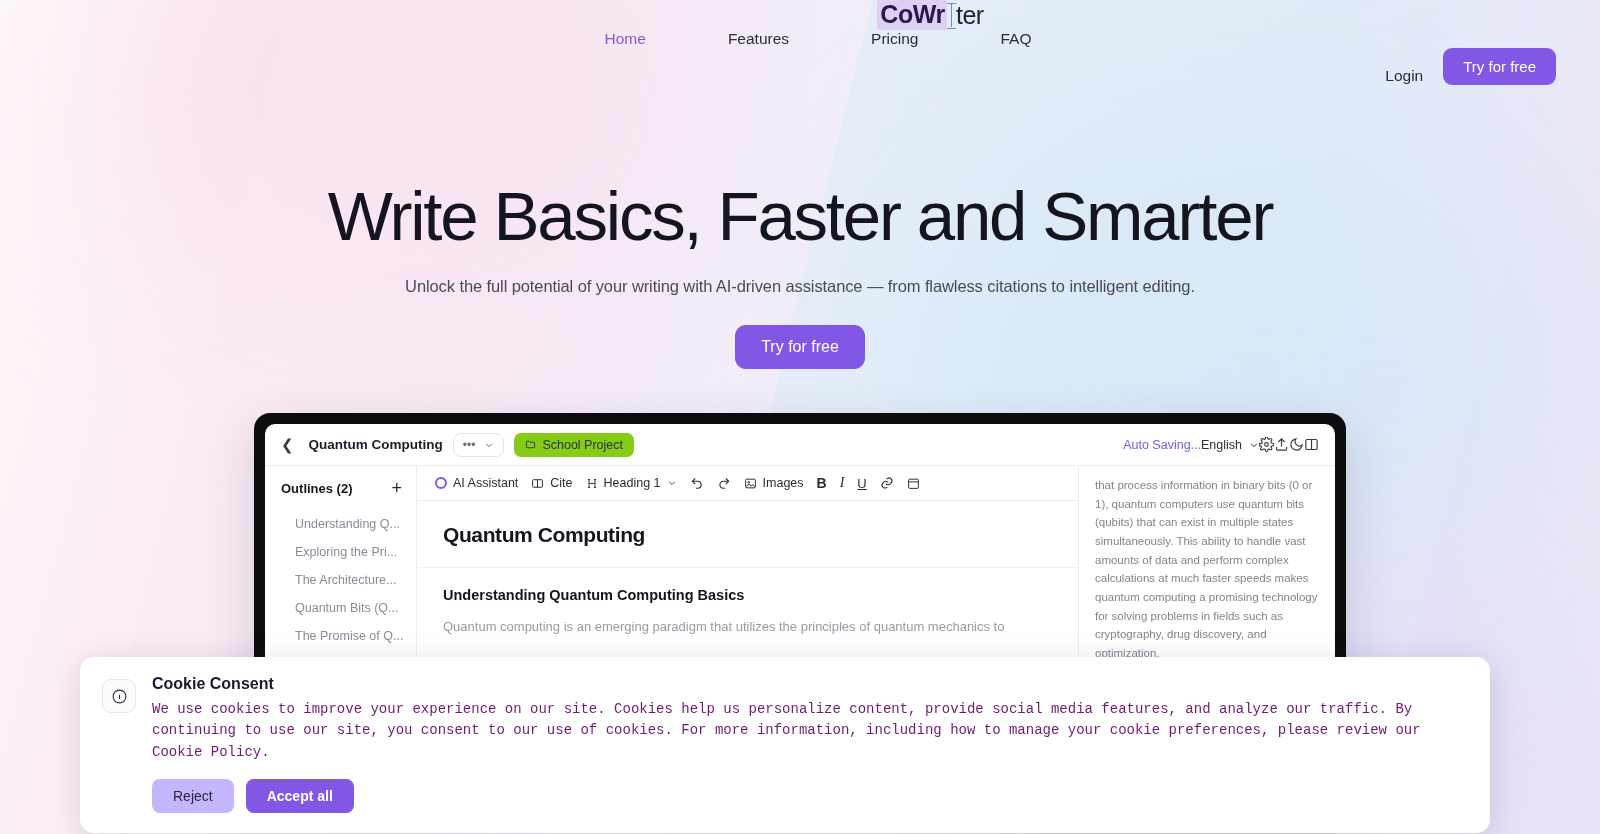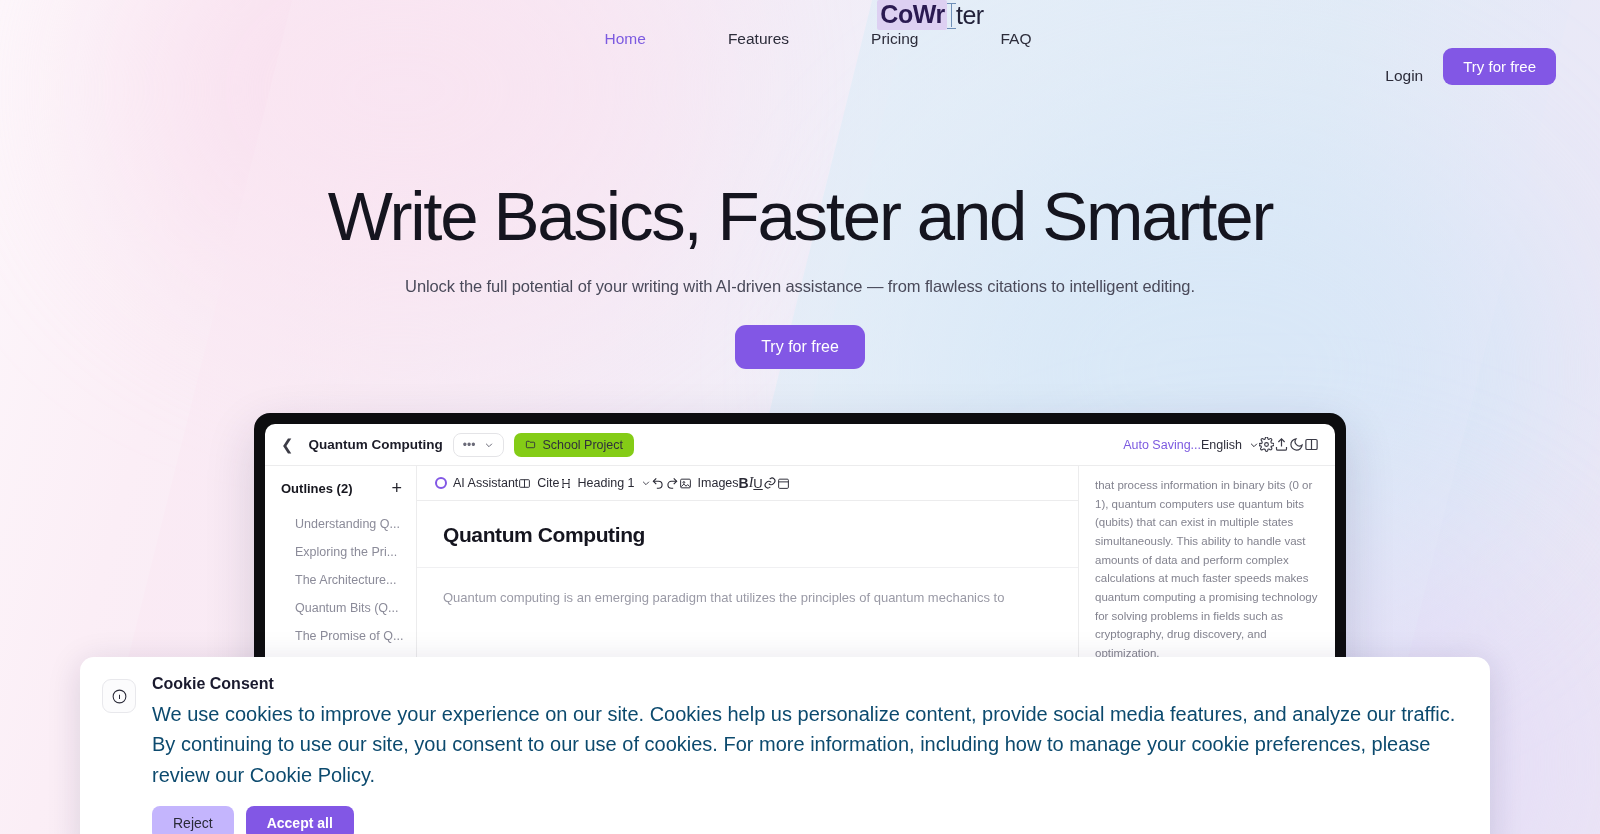--- a/index.html
+++ b/index.html
@@ -256,21 +256,21 @@
   .side-item {
     font-size: 12.5px; color: #8b8b99;
     padding: 7px 10px 7px 30px;
     white-space: nowrap; overflow: hidden; text-overflow: ellipsis;
     cursor: pointer;
   }
 
   .mock-main { flex: 1 1 auto; min-width: 0; border-right: 1px solid #ececed; }
   .editor-toolbar {
     height: 35px;
-    display: flex; align-items: center; 
+    display: flex; align-items: center; gap: 13px;
     padding: 0 18px;
     border-bottom: 1px solid #ececed;
     font-size: 12.5px;
     color: #2b2b36;
   }
   .tb-item { display: inline-flex; align-items: center; gap: 6px; cursor: pointer; white-space: nowrap; }
   .tb-ai-dot {
     width: 12px; height: 12px; border-radius: 50%;
     border: 2.3px solid #8257e5; box-sizing: border-box;
   }
@@ -314,21 +314,21 @@
     flex: none;
     width: 34px; height: 34px;
     border: 1px solid #e8e8ec;
     border-radius: 9px;
     background: #fcfcfd;
     display: flex; align-items: center; justify-content: center;
     margin-top: 4px;
   }
   .cookie-body { flex: 1 1 auto; }
   .cookie-title { font-size: 16px; font-weight: 700; color: #1a1a2e; margin-bottom: 6px; }
-  .cookie-text { font-size: 20px; line-height: 1.52; color: #0c4a6e; max-width: 1330px; }
+  .cookie-text { font-size: 14px; line-height: 1.52; color: #701a75; max-width: 1330px; font-family: Liberation Mono, monospace; }
   .cookie-actions { margin-top: 16px; display: flex; gap: 12px; }
   .btn-reject {
     background: #c4b5fd; color: #2a2a38; border: none;
     border-radius: 8px; padding: 9px 21px; font-size: 14px;
     font-family: inherit; cursor: pointer;
   }
   .btn-accept {
     background: #8257e5; color: #fff; border: none;
     border-radius: 8px; padding: 9px 21px; font-size: 14px;
     font-family: inherit; font-weight: 700; cursor: pointer;
@@ -494,20 +494,21 @@
               <span class="tb-item">
                 <svg width="13" height="13" viewBox="0 0 24 24" fill="none" stroke="#2b2b36" stroke-width="1.8">
                     <rect x="3" y="4" width="18" height="17" rx="2"></rect>
                     <path d="M3 9h18"></path>
                   </svg>
               </span>
             </div>
 
             <div class="doc-title">Quantum Computing</div>
             <div class="doc-body">
+              <div class="doc-h2">Understanding Quantum Computing Basics</div>
               <div class="doc-p">Quantum computing is an emerging paradigm that utilizes the principles of quantum mechanics to</div>
               <span class="doc-p-hl">0 and 1 at the same time. Additionally, quantum entanglement enables qubits to be interconnected in</span>
             </div>
           </div>
 
           <div class="mock-right">
             <div class="right-p">that process information in binary bits (0 or 1), quantum computers use quantum bits (qubits) that can exist in multiple states simultaneously. This ability to handle vast amounts of data and perform complex calculations at much faster speeds makes quantum computing a promising technology for solving problems in fields such as cryptography, drug discovery, and optimization.</div>
             <div class="right-p">One of the key concepts in quantum</div>
             <div class="right-divider"></div>
             <div class="right-p">As researchers continue to explore the potential applications of quantum</div>

